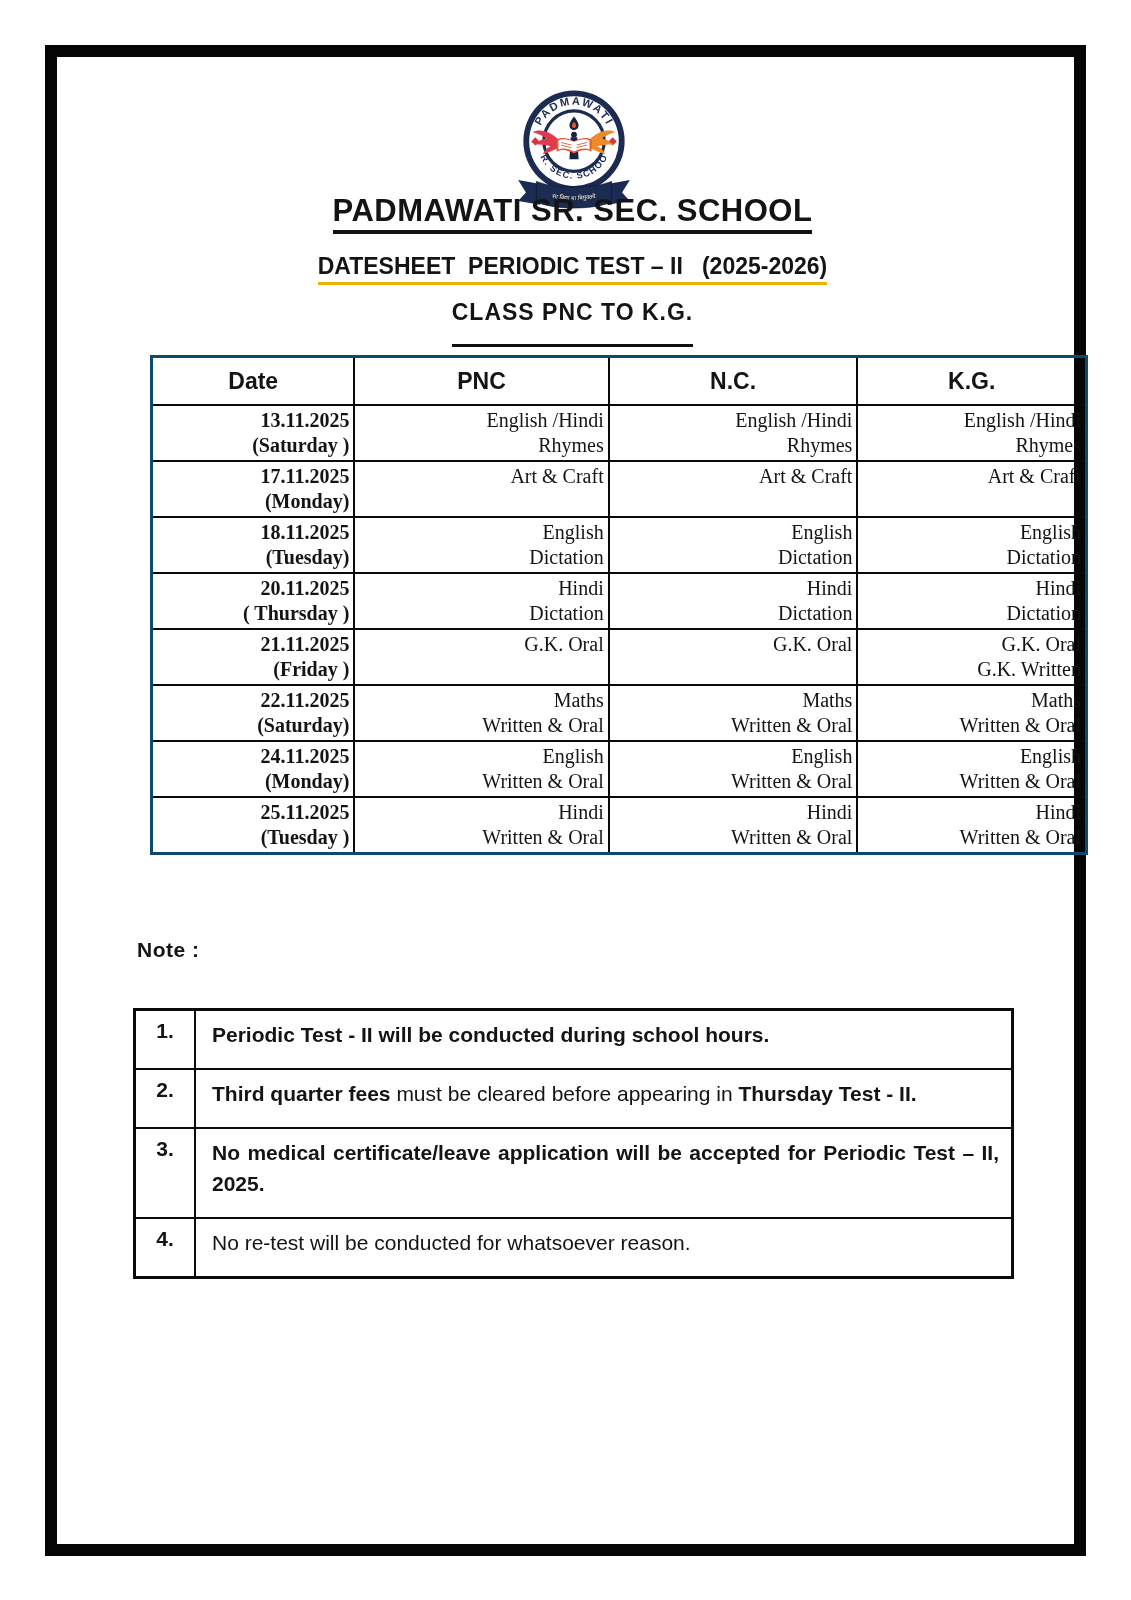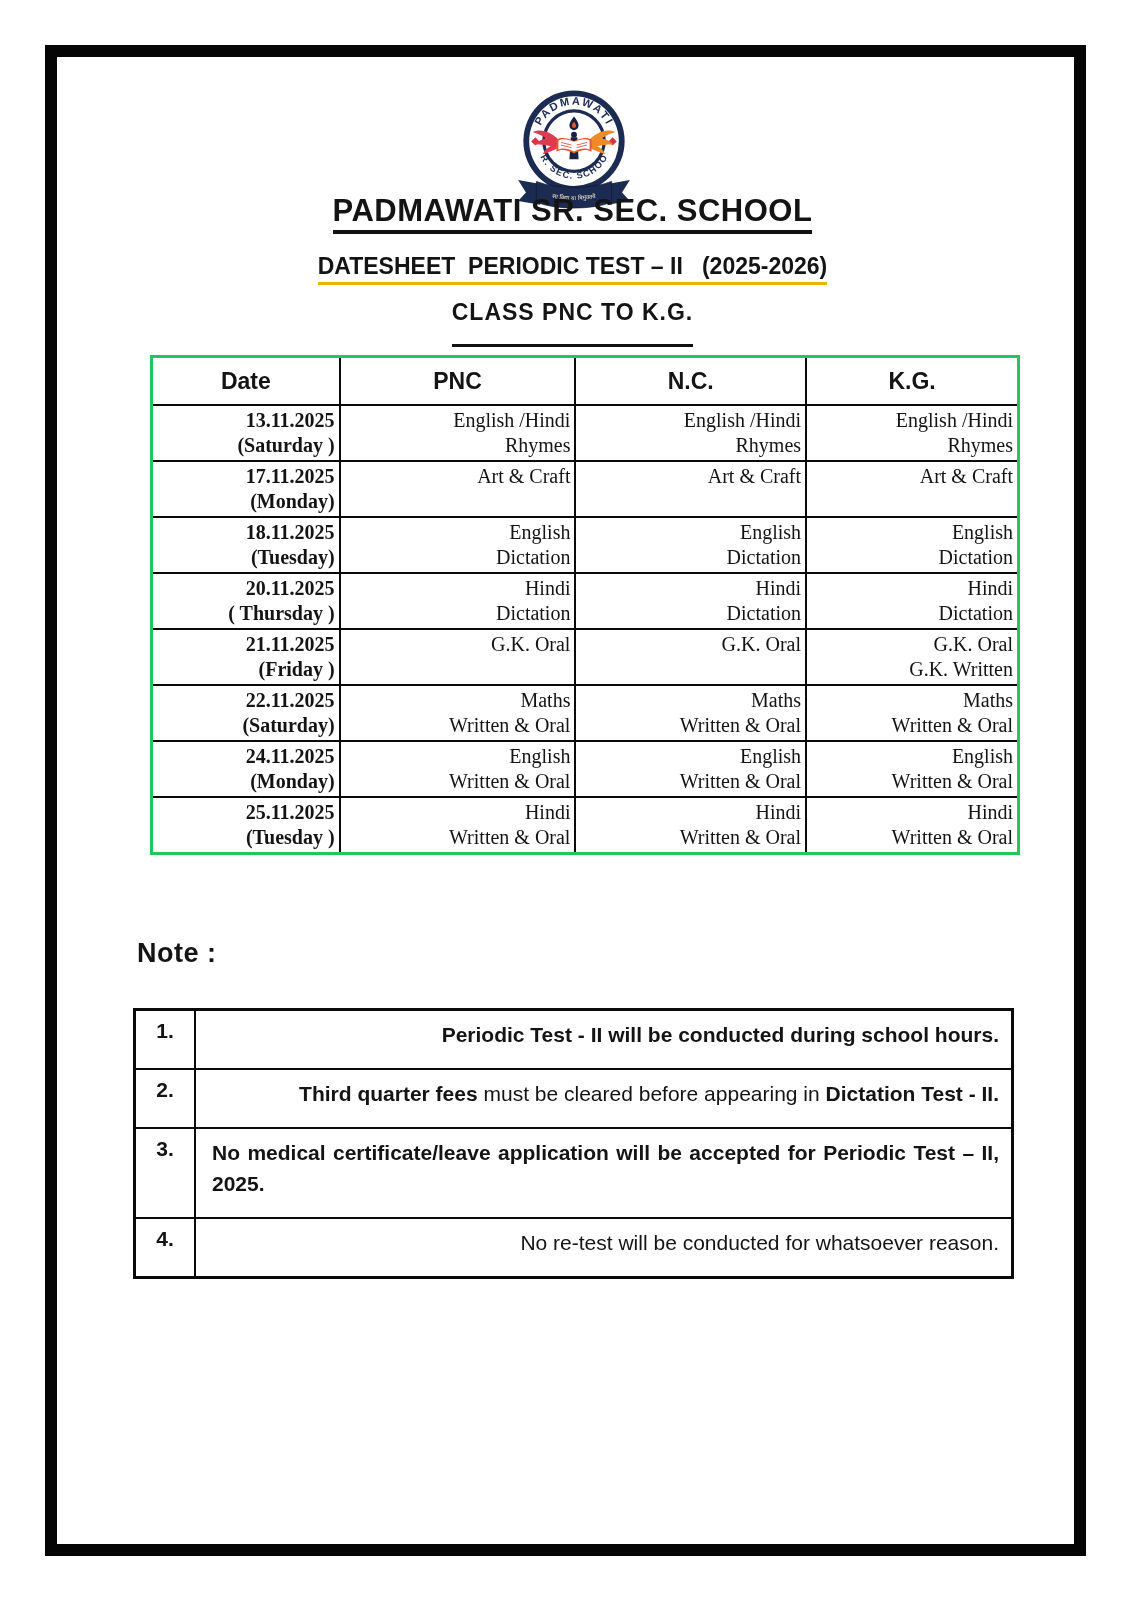--- a/index.html
+++ b/index.html
@@ -43,56 +43,55 @@
     position:absolute;left:0;top:299px;width:1145px;
     text-align:center;
   }
   .class-title span{
     display:inline-block;
     font-size:23px;font-weight:bold;letter-spacing:1px;
     border-bottom:3px solid #111;padding-bottom:18px;
   }
   table.schedule{
     position:absolute;left:150px;top:355px;
-    width:870px;table-layout:fixed;
+    width:938px;table-layout:fixed;
     border-collapse:collapse;
-    border:3px solid #22c55e;
+    border:3px solid #0c4a6e;
   }
   table.schedule th{
     border:2px solid #0a0a0a;
     height:44px;
     font-size:23px;font-weight:bold;
     font-family:"Liberation Sans",sans-serif;
     vertical-align:middle;text-align:center;
   }
   table.schedule td{
     border:2px solid #0a0a0a;
     height:52px;
     vertical-align:top;text-align:right;
     font-family:"Liberation Serif","DejaVu Serif",serif;
     font-size:20px;line-height:25px;
     padding:2px 4px 0 4px;
   }
   table.schedule td.date-cell{font-weight:bold;}
   .cell-line{display:block;}
   .note-heading{
     position:absolute;left:137px;top:938px;
-    font-size:27px;font-weight:bold;letter-spacing:.5px;
+    font-size:21px;font-weight:bold;letter-spacing:.5px;
   }
   table.notes{
     position:absolute;left:133px;top:1008px;
     width:881px;table-layout:fixed;
     border-collapse:collapse;
     border:3px solid #0a0a0a;
     font-size:21px;
   }
   table.notes td{
     border:2px solid #0a0a0a;
     vertical-align:top;
-    text-align:right;
   }
   table.notes td.num{
     width:58px;text-align:center;font-weight:bold;
     padding:8px 0 0 0;
   }
   table.notes td.content{
     padding:8px 12px 18px 16px;
     line-height:31px;
   }
   table.notes td.content.justify{text-align:justify;margin-left:40px;}
@@ -330,21 +329,21 @@
     <tbody>
       <tr>
         <td class="num">1.</td>
         <td class="content">
           <span class="b">Periodic Test - II will be conducted during school hours.</span><span></span><span class="b"></span><span></span>
         </td>
       </tr>
       <tr>
         <td class="num">2.</td>
         <td class="content">
-          <span class="b">Third quarter fees</span><span> must be cleared before appearing in </span><span class="b">Dictation Test - II.</span><span></span>
+          <span class="b">Third quarter fees</span><span> must be cleared before appearing in </span><span class="b">Thursday Test - II.</span><span></span>
         </td>
       </tr>
       <tr>
         <td class="num">3.</td>
         <td class="content justify">
           <span class="b">No medical certificate/leave application will be accepted for Periodic Test – II, 2025.</span><span></span><span class="b"></span><span></span>
         </td>
       </tr>
       <tr>
         <td class="num">4.</td>

